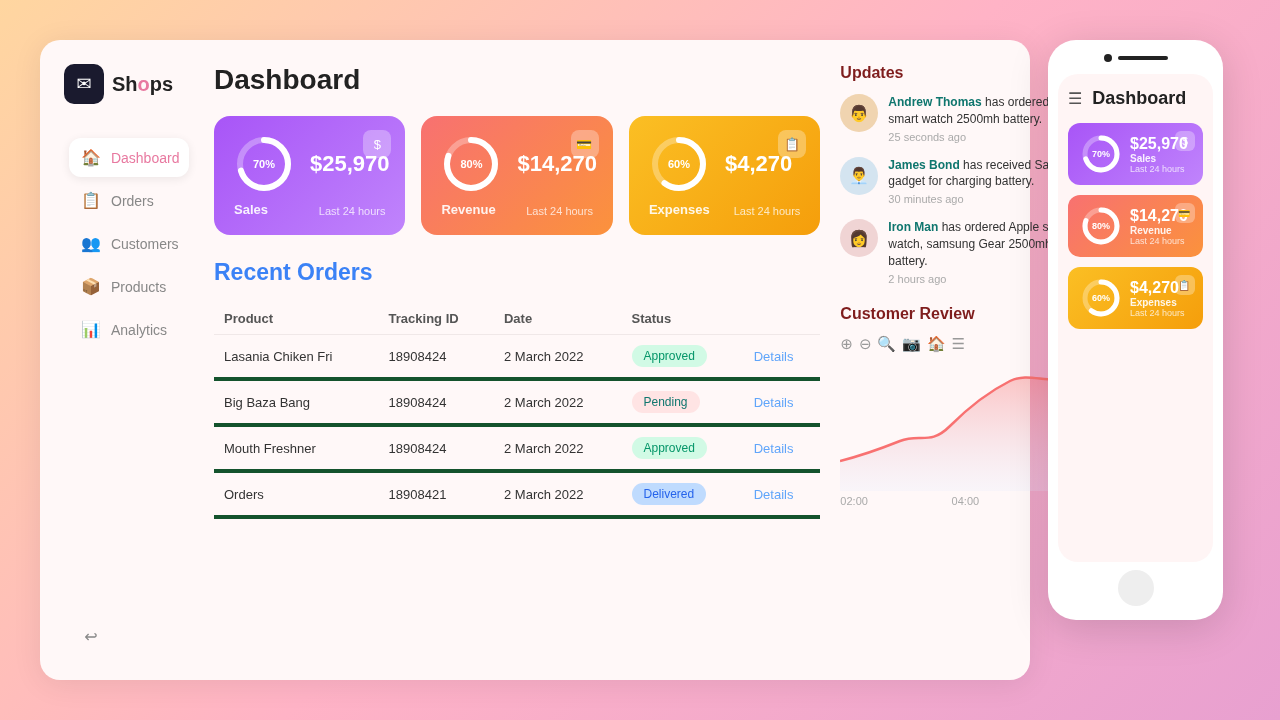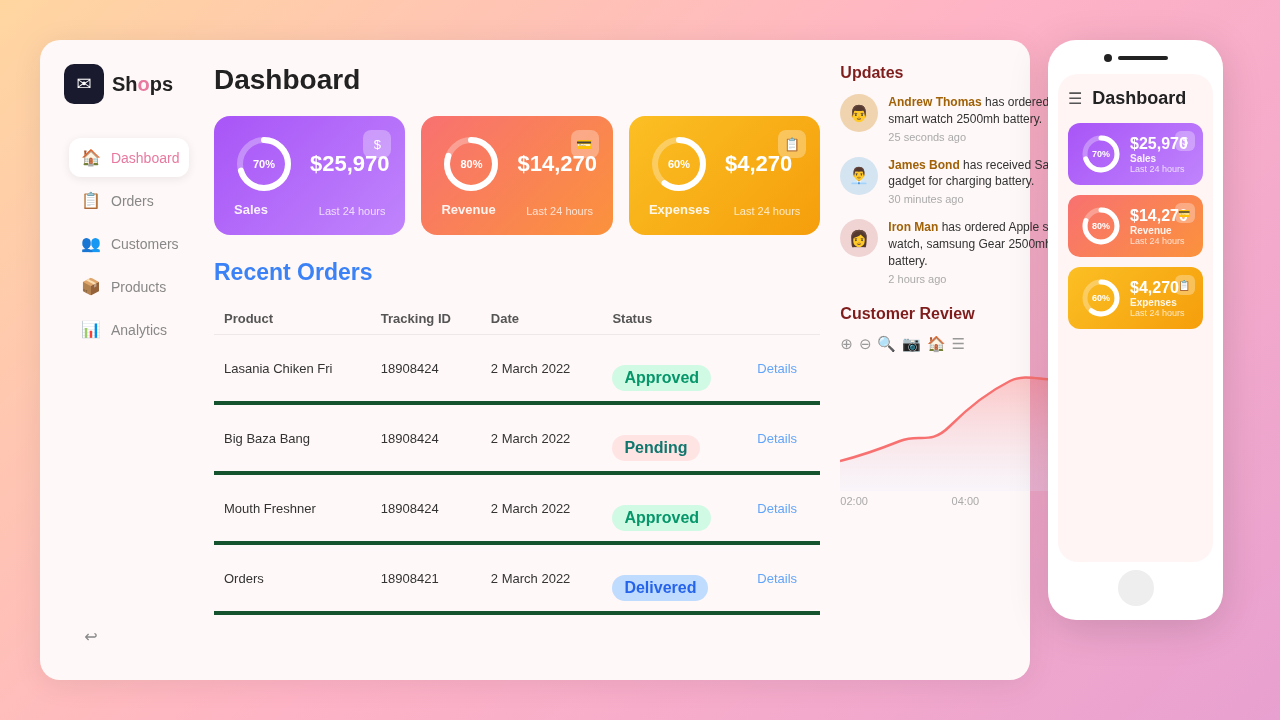--- a/index.html
+++ b/index.html
@@ -107,38 +107,38 @@
       text-align: left; padding: 8px 10px;
       font-size: 13px; color: #555; font-weight: 600;
       border-bottom: 1px solid #f0e8e8;
     }
     .orders-table td {
       padding: 10px 10px; font-size: 13px; color: #333;
       border-bottom: 4px solid #14532d;
     }
     .badge {
       display: inline-block; padding: 4px 12px;
-      border-radius: 20px; font-size: 16px; font-weight: 700; margin-top: 20px;
+      border-radius: 20px; font-size: 12px; font-weight: 400;
     }
     .badge.approved { background: #d1fae5; color: #059669; }
     .badge.pending { background: #ffe4e4; color: #0f766e; }
     .badge.delivered { background: #bfdbfe; color: #2563eb; }
     .details-link { color: #60a5fa; font-size: 13px; cursor: pointer; }
     
     .right-panel { width: 250px; flex-shrink: 0; }
     .updates-section { margin-bottom: 20px; }
     .section-title { font-size: 16px; font-weight: 700; color: #7f1d1d; margin-bottom: 12px; }
     .update-item { display: flex; gap: 10px; margin-bottom: 14px; align-items: flex-start; }
     .avatar {
       width: 38px; height: 38px; border-radius: 50%; overflow: hidden;
       flex-shrink: 0; background: #ddd; display: flex; align-items: center; justify-content: center;
       font-size: 16px;
     }
     .update-text { font-size: 12px; color: #333; line-height: 1.4; }
-    .update-text strong { color: #a16207; }
+    .update-text strong { color: #0f766e; }
     .update-time { font-size: 11px; color: #aaa; margin-top: 3px; }
     .review-section {}
     .chart-controls {
       display: flex; gap: 6px; margin-bottom: 8px;
       font-size: 15px; color: #999;
     }
     .chart-area { width: 100%; height: 130px; position: relative; }
     .chart-xaxis { display: flex; justify-content: space-between; padding: 4px 0; font-size: 11px; color: #aaa; }
     
     .mobile-mockup {

